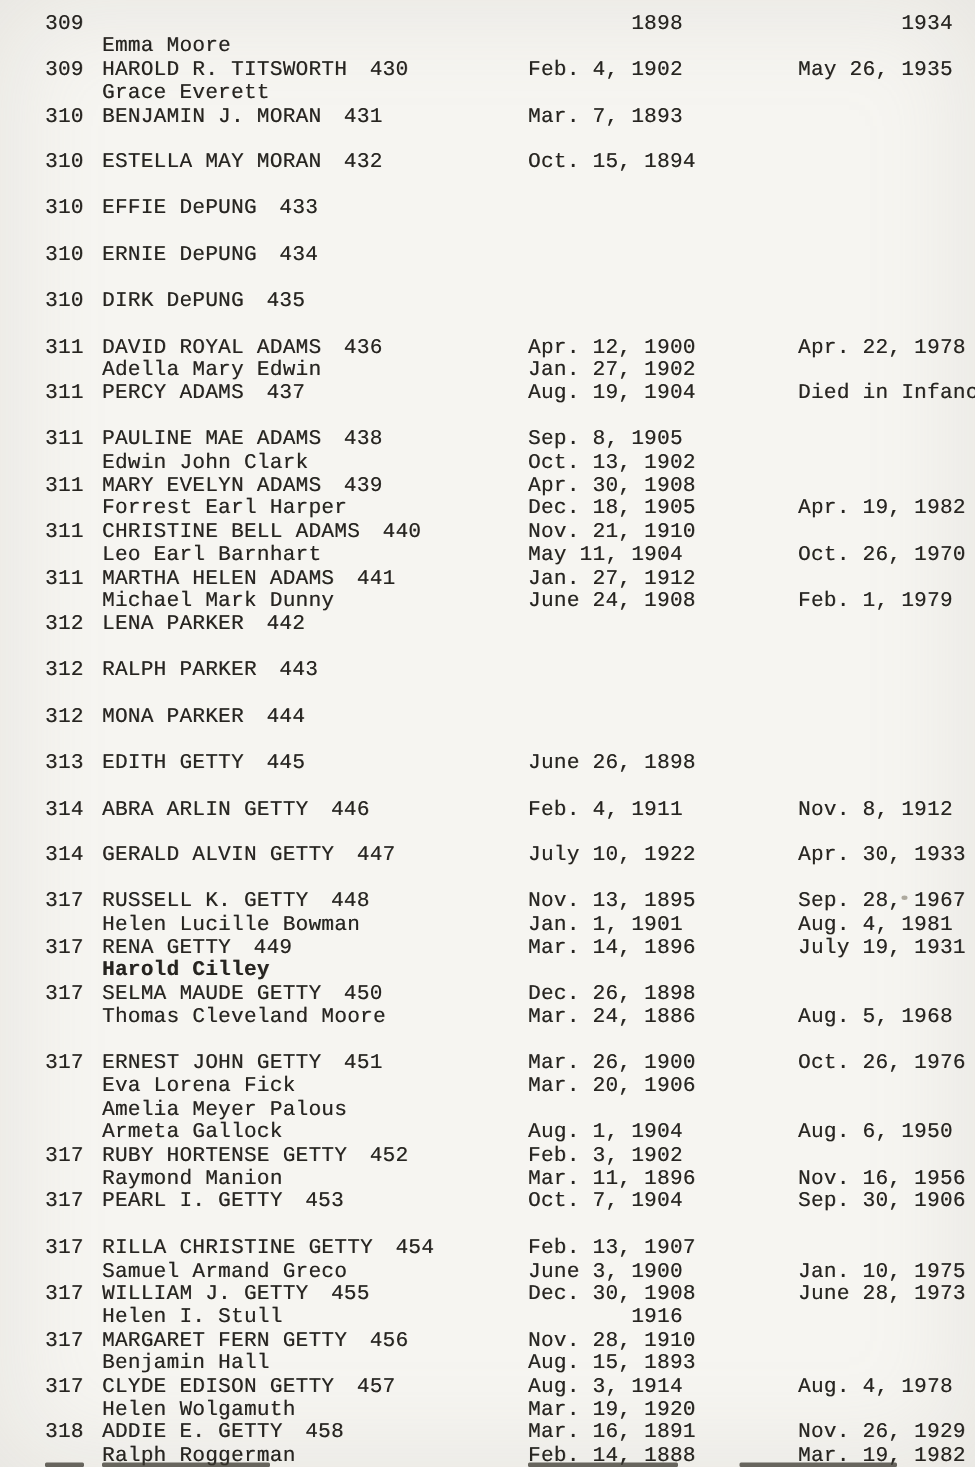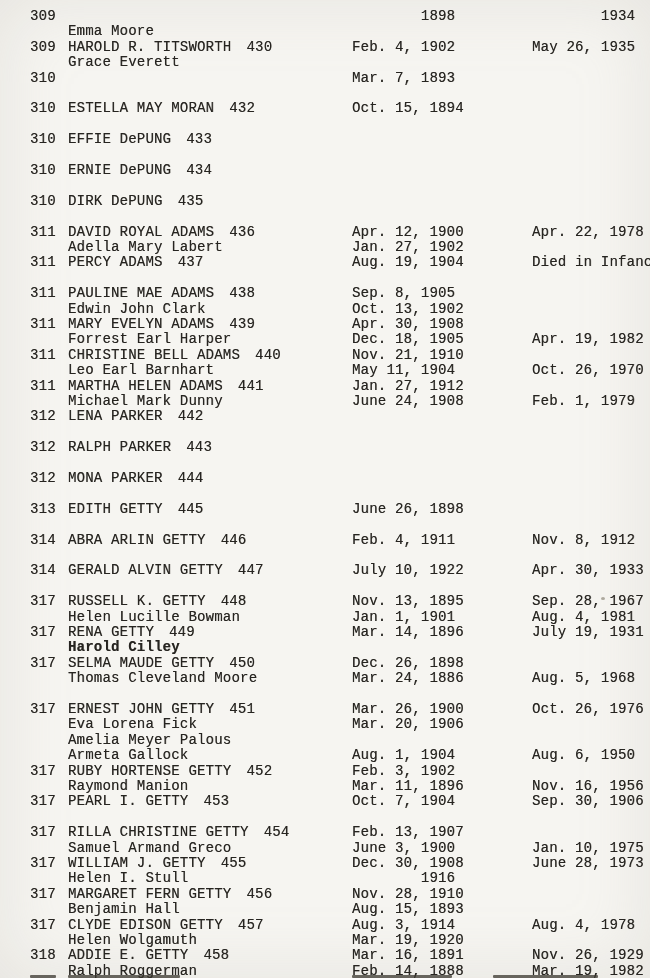--- a/index.html
+++ b/index.html
@@ -42,20 +42,21 @@
         <span class="f col-num">309</span>
         <span class="f col-name"><span>HAROLD R. TITSWORTH</span><span class="ref">430</span></span>
         <span class="f col-birth">Feb. 4, 1902</span>
         <span class="f col-death">May 26, 1935</span>
       </div>
       <div class="line" style="top: 54.2px;">
         <span class="f col-name"><span>Grace Everett</span></span>
       </div>
       <div class="line" style="top: 69.6px;">
         <span class="f col-num">310</span>
+        <span class="f col-name"><span>BENJAMIN J. MORAN</span><span class="ref">431</span></span>
         <span class="f col-birth">Mar. 7, 1893</span>
       </div>
       <div class="line" style="top: 100.4px;">
         <span class="f col-num">310</span>
         <span class="f col-name"><span>ESTELLA MAY MORAN</span><span class="ref">432</span></span>
         <span class="f col-birth">Oct. 15, 1894</span>
       </div>
       <div class="line" style="top: 131.2px;">
         <span class="f col-num">310</span>
         <span class="f col-name"><span>EFFIE DePUNG</span><span class="ref">433</span></span>
@@ -68,21 +69,21 @@
         <span class="f col-num">310</span>
         <span class="f col-name"><span>DIRK DePUNG</span><span class="ref">435</span></span>
       </div>
       <div class="line" style="top: 223.6px;">
         <span class="f col-num">311</span>
         <span class="f col-name"><span>DAVID ROYAL ADAMS</span><span class="ref">436</span></span>
         <span class="f col-birth">Apr. 12, 1900</span>
         <span class="f col-death">Apr. 22, 1978</span>
       </div>
       <div class="line" style="top: 239px;">
-        <span class="f col-name"><span>Adella Mary Labert</span></span>
+        <span class="f col-name"><span>Adella Mary Edwin</span></span>
         <span class="f col-birth">Jan. 27, 1902</span>
       </div>
       <div class="line" style="top: 254.4px;">
         <span class="f col-num">311</span>
         <span class="f col-name"><span>PERCY ADAMS</span><span class="ref">437</span></span>
         <span class="f col-birth">Aug. 19, 1904</span>
         <span class="f col-death">Died in Infancy</span>
       </div>
       <div class="line" style="top: 285.2px;">
         <span class="f col-num">311</span>

